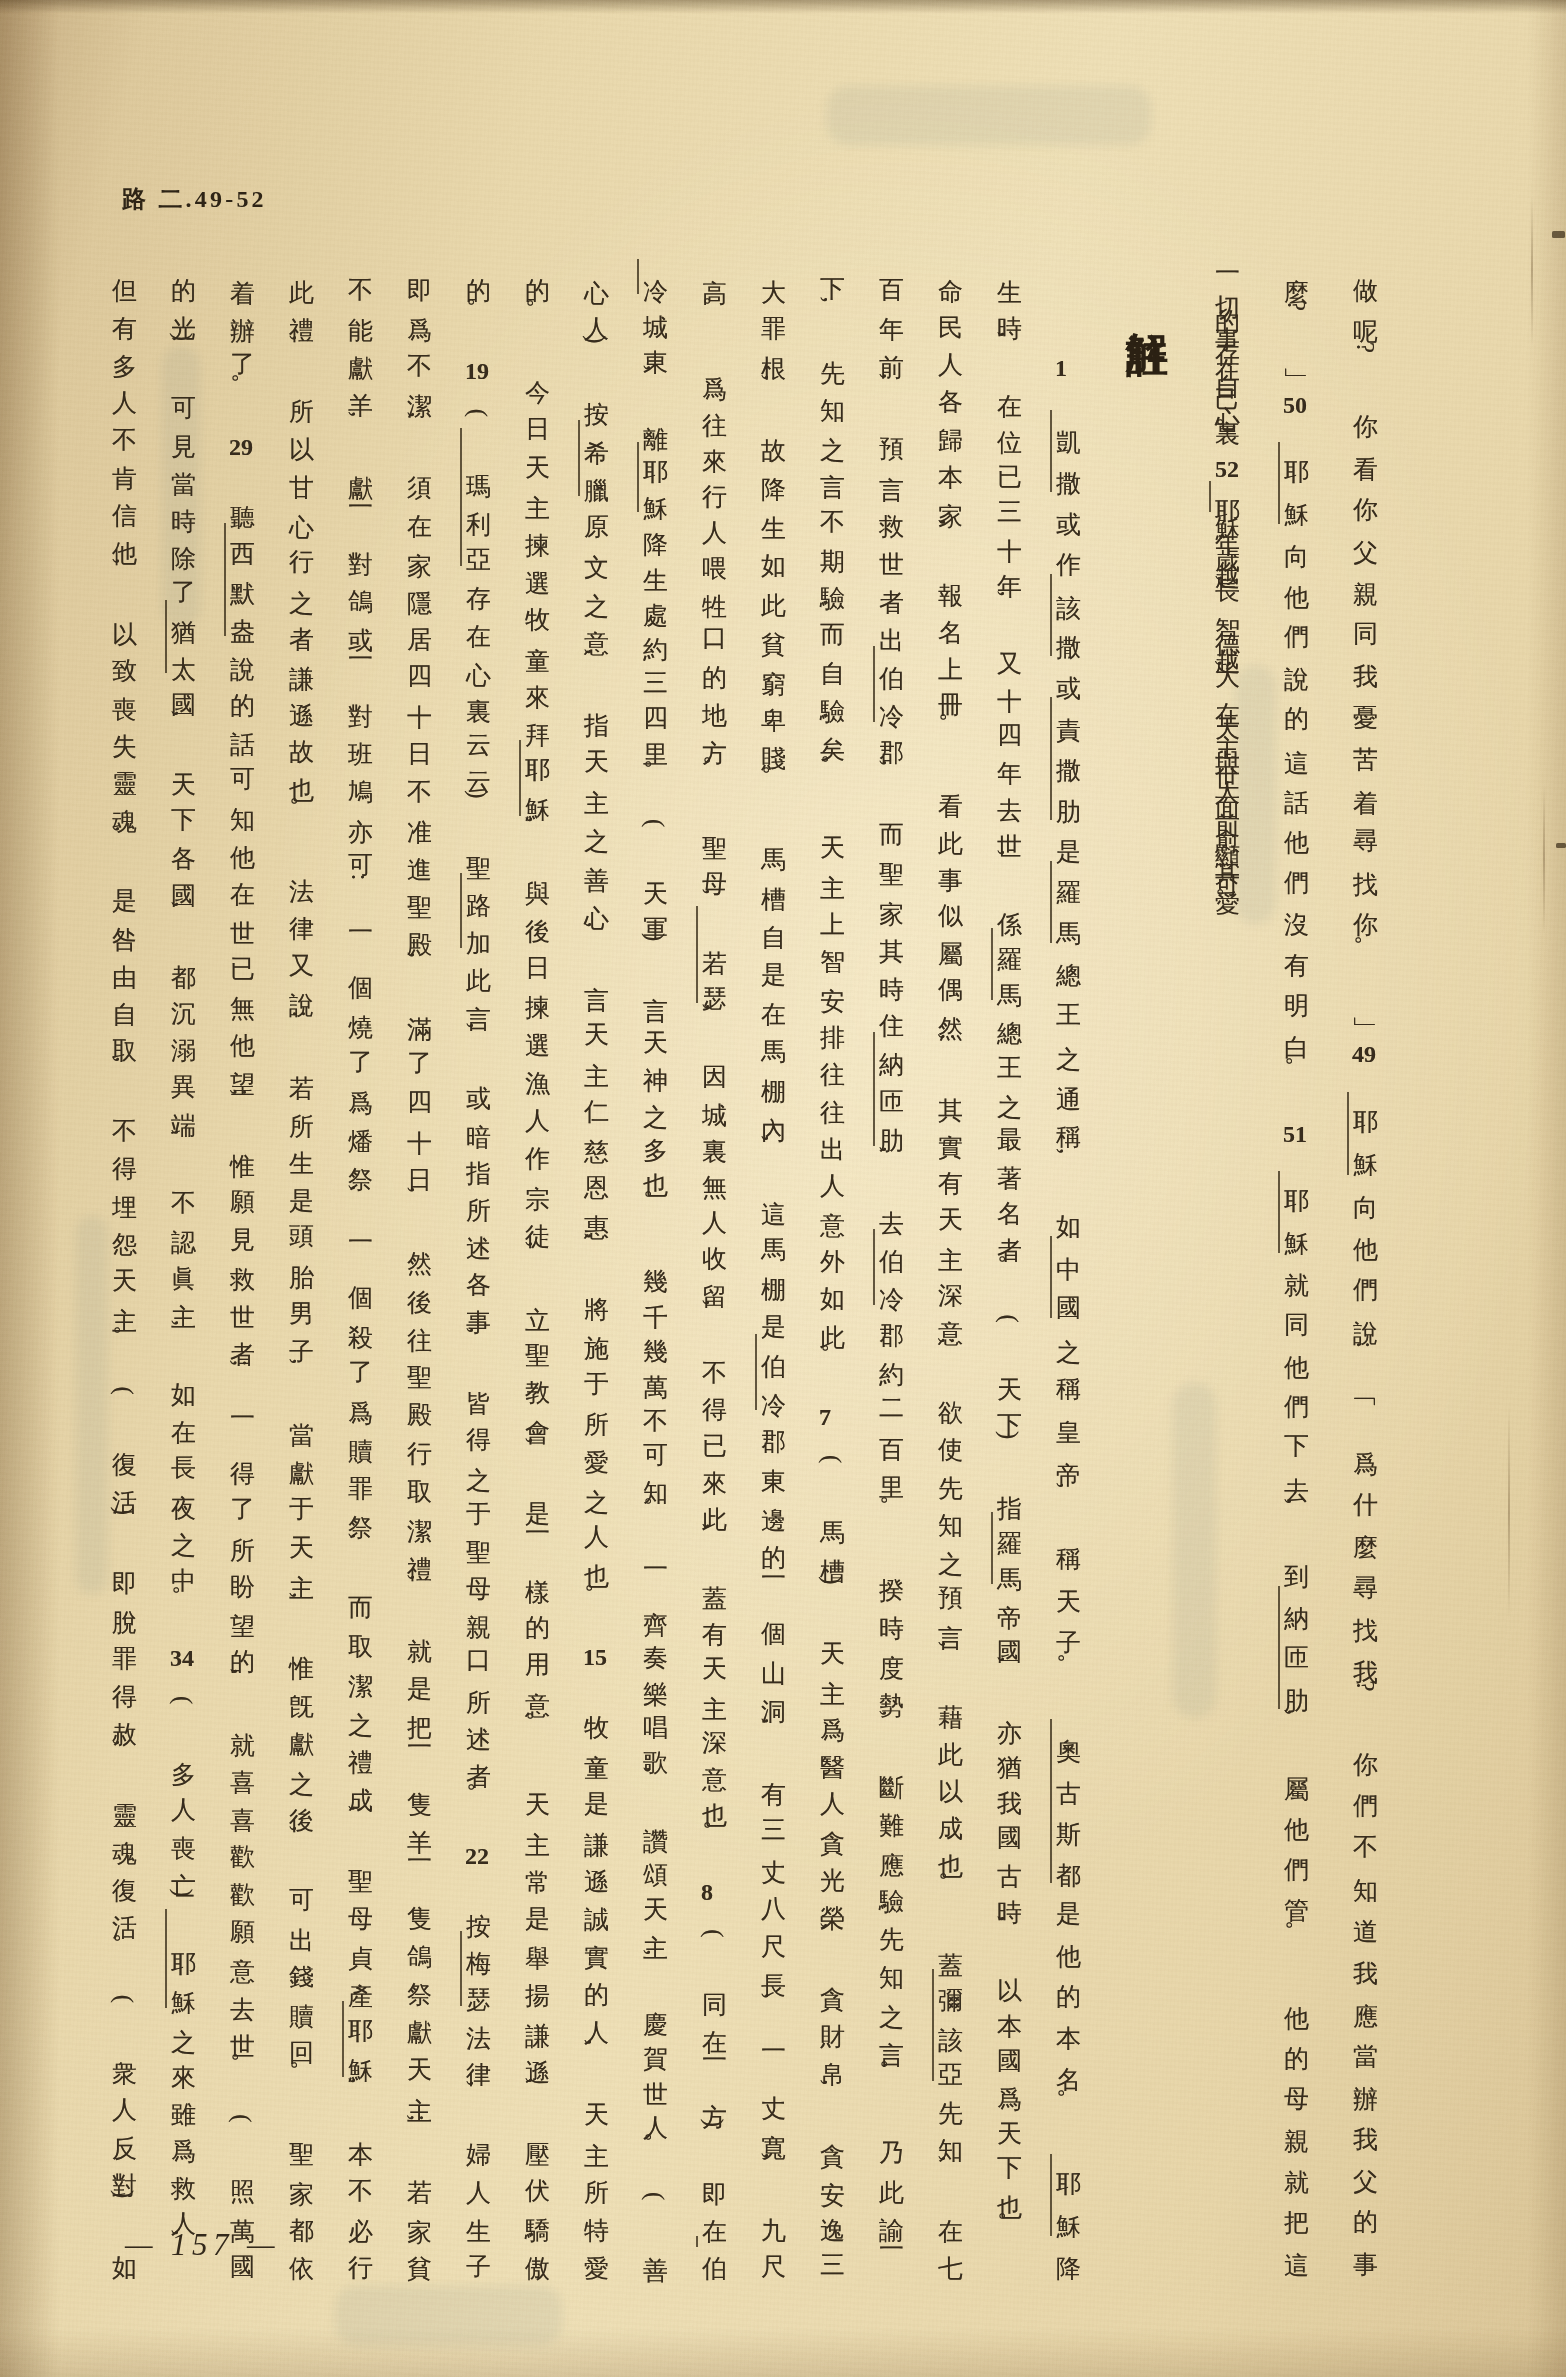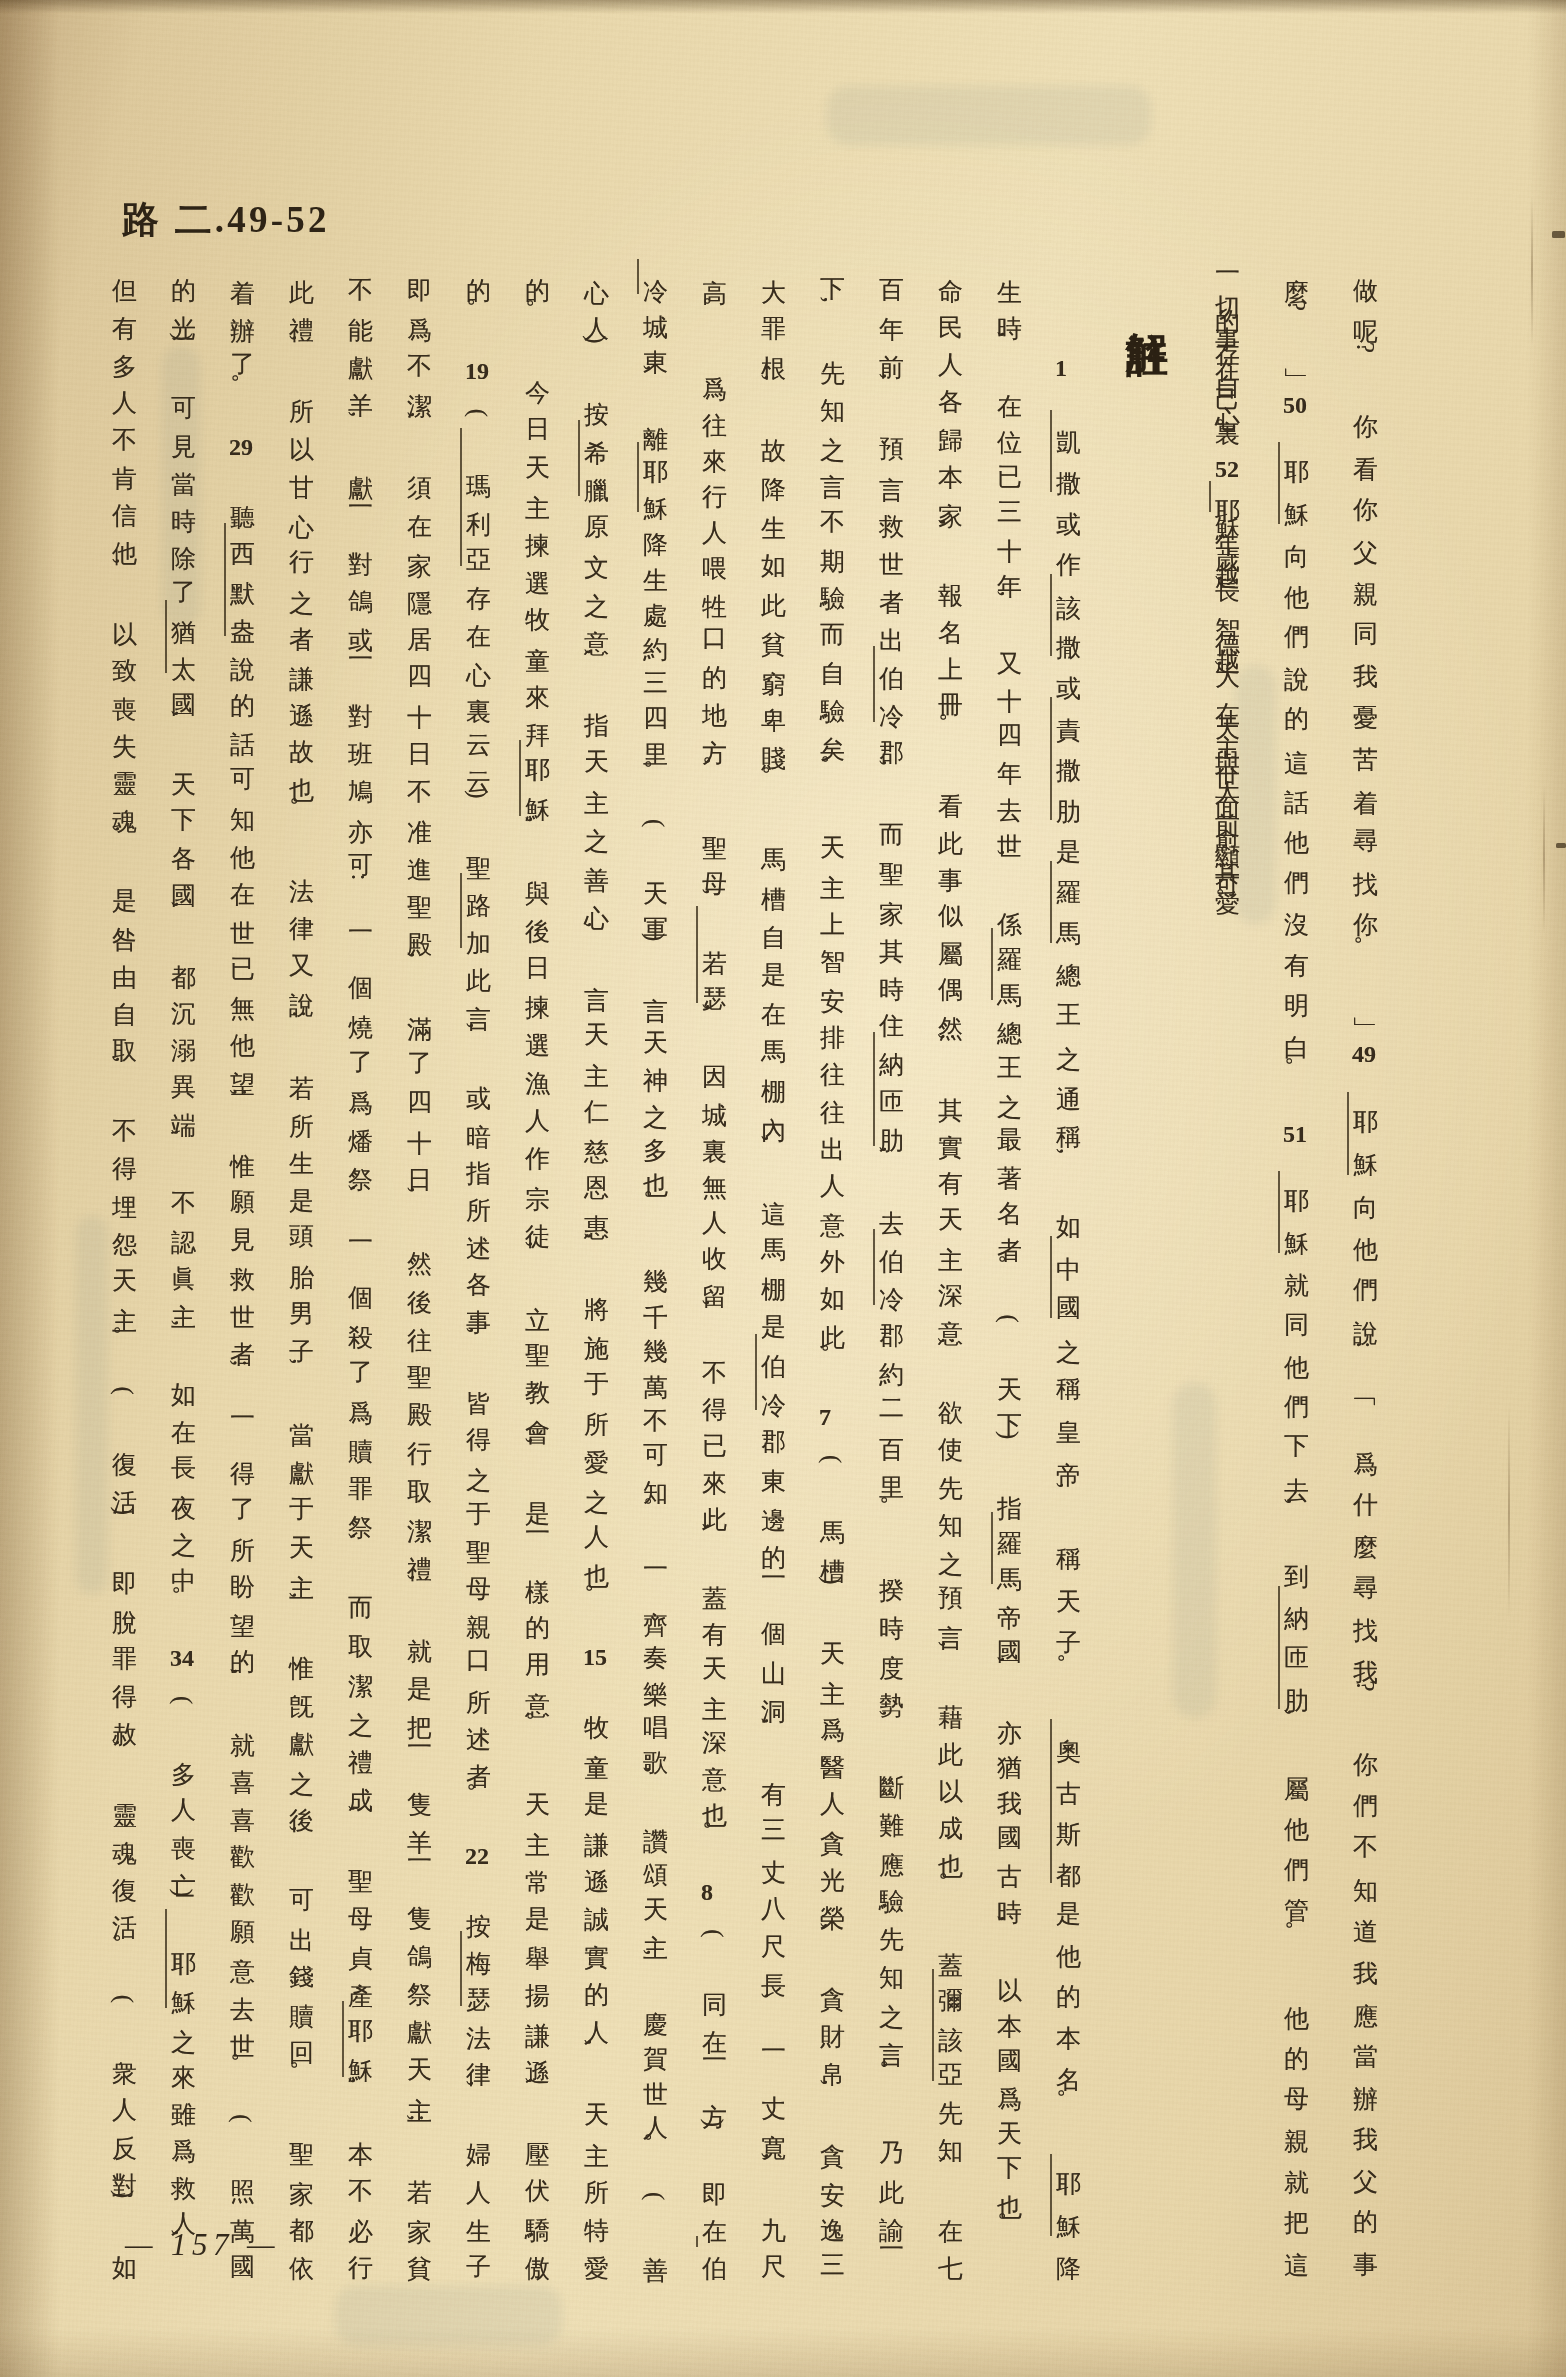--- a/index.html
+++ b/index.html
@@ -18,22 +18,22 @@
   
   .grain{position:absolute;inset:0;pointer-events:none;opacity:.5;
     background:repeating-linear-gradient(93deg, rgba(120,95,55,.035) 0 1.6px, rgba(255,245,220,.03) 1.6px 3.8px),
                repeating-linear-gradient(4deg, rgba(120,95,55,.03) 0 2.7px, rgba(255,245,220,.03) 2.7px 6px);}
   .ghost{position:absolute;pointer-events:none;border-radius:21.6px;
     background:rgba(110,125,128,.10);filter:blur(4.9px);}
   .crease{position:absolute;pointer-events:none;width:2.2px;border-radius:1.1px;
     background:linear-gradient(to bottom, rgba(80,55,25,0), rgba(80,55,25,.30), rgba(80,55,25,0));}
   .notch{position:absolute;pointer-events:none;background:rgba(45,30,12,.65);border-radius:1.6px;}
 
-  .header{position:absolute;left:122px;top:183px;font-size:37px;font-weight:bold;
-    letter-spacing:3.2px;color:#2e2416;white-space:nowrap;margin-top:12px;}
+  .header{position:absolute;left:122px;top:183px;font-size:24px;font-weight:bold;
+    letter-spacing:3.2px;color:#2e2416;white-space:nowrap;}
   .footer{position:absolute;left:125px;top:2227px;font-size:31px;font-style:italic;
     letter-spacing:5.4px;color:#33291b;white-space:nowrap;}
 
   .textarea{position:absolute;top:259px;left:76px;width:1306px;height:1988px;
     writing-mode:vertical-rl;}
   .col{display:block;height:100%;
     text-align:justify;text-align-last:justify;text-justify:inter-character;
     text-shadow:0 0 0.5px rgba(40,30,12,.45);}
   .vcol{width:69px;font-size:25px;letter-spacing:15.7px;}
   .vcol.short{text-align:start;text-align-last:auto;}

